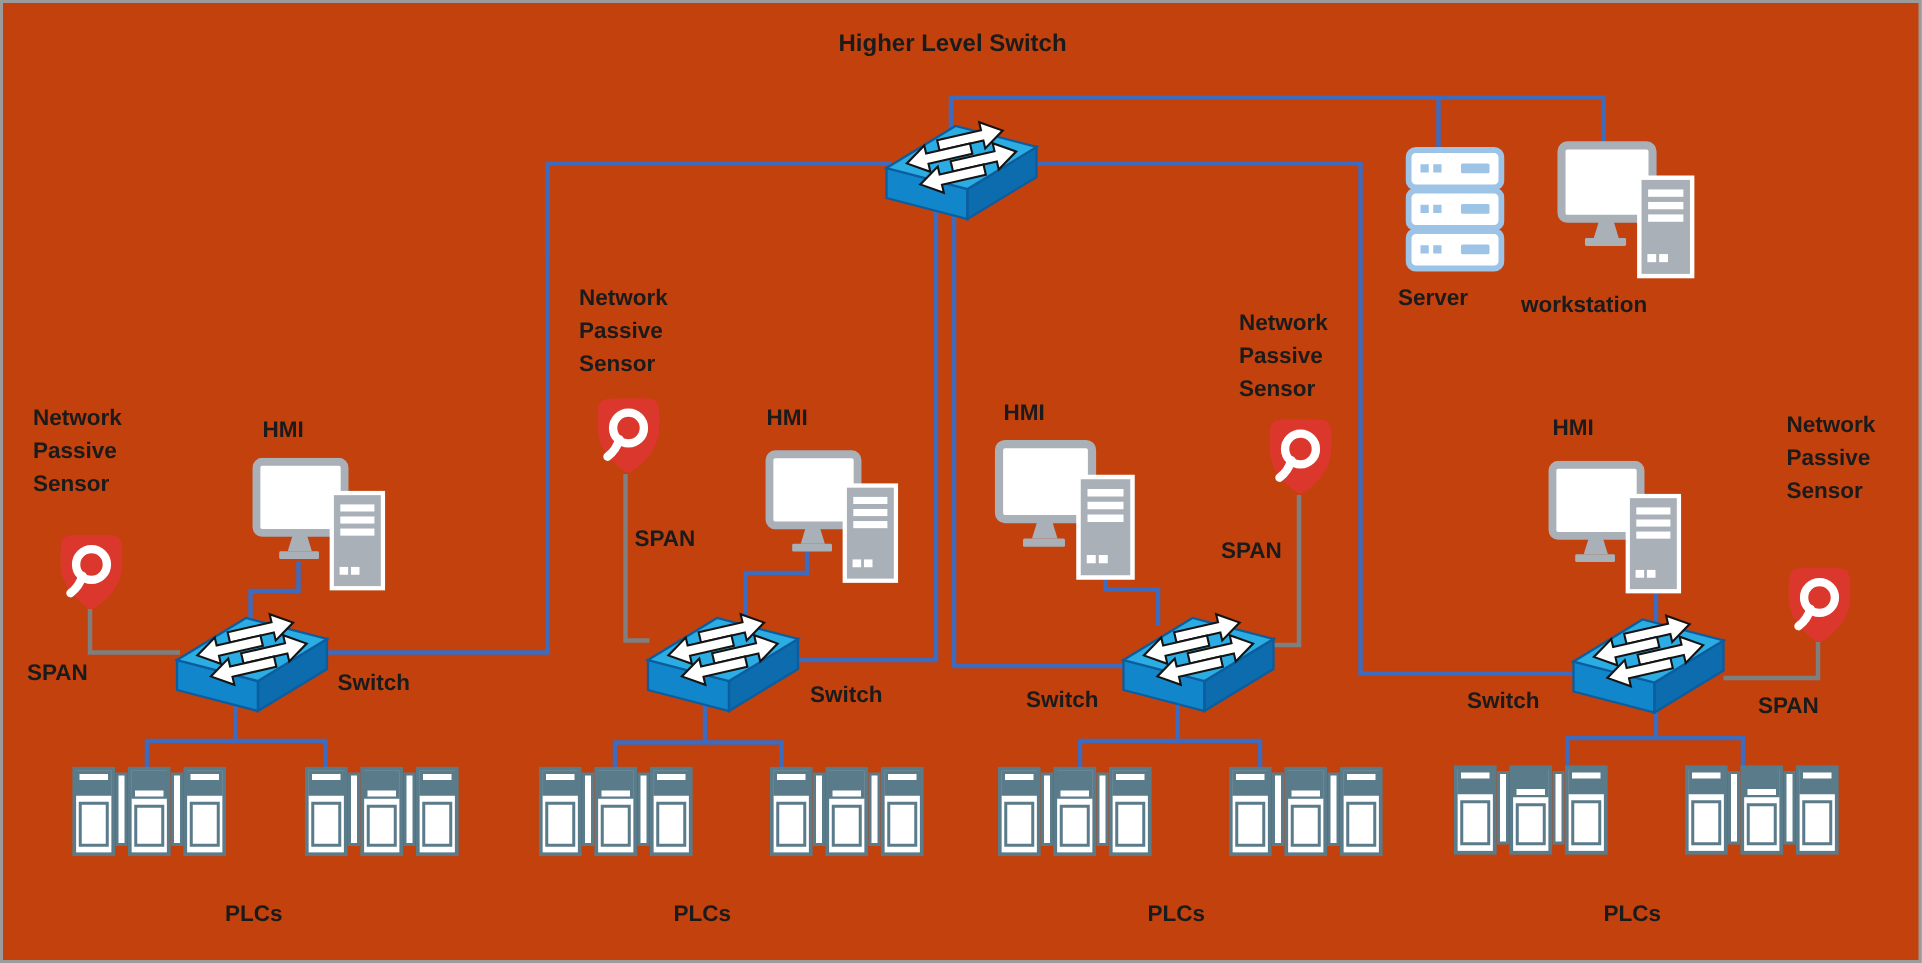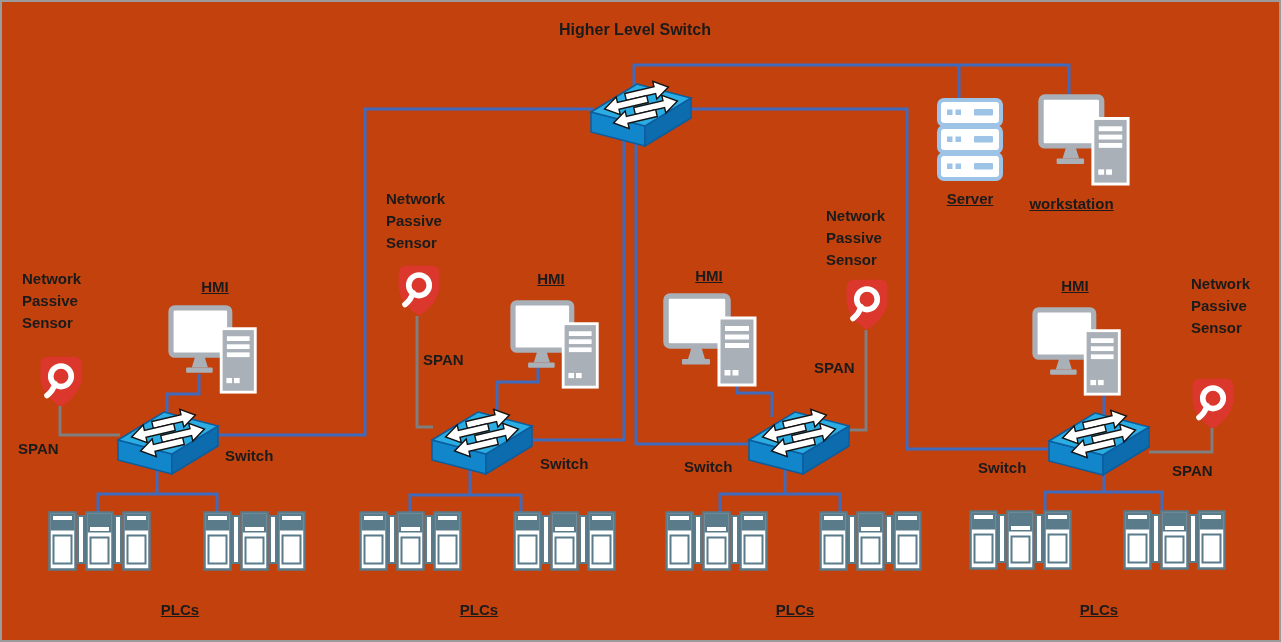--- a/index.html
+++ b/index.html
@@ -8,21 +8,21 @@
     border:2px solid #9b9b9b;box-sizing:border-box;overflow:hidden;
     font-family:"Liberation Sans",sans-serif;
   }
   .wires{position:absolute;left:0;top:0;width:1281px;height:642px;}
   .icon{position:absolute;}
   .label{
     position:absolute;font-weight:bold;color:#1b1b1b;
     font-size:15px;line-height:22px;white-space:pre-line;
   }
   .label.title{font-size:16px;}
-  .label.center{text-align:center;text-decoration:underline;}
+  .label.center{}
 </style>
 </head>
 <body>
 
 <svg width="0" height="0" style="position:absolute" aria-hidden="true">
   <defs>
     <path id="arr" d="M-22,-3.5 L8,-3.5 L8,-9 L22,0 L8,9 L8,3.5 L-22,3.5 Z" fill="#ffffff" stroke="#141414" stroke-width="1.4"></path>
 
     <symbol id="sym-switch" viewBox="0 0 112 76">
       <polygon points="6,40 60,54 60,74 6,60" fill="#1186CB" stroke="#0B5D9E" stroke-width="1.5"></polygon>

